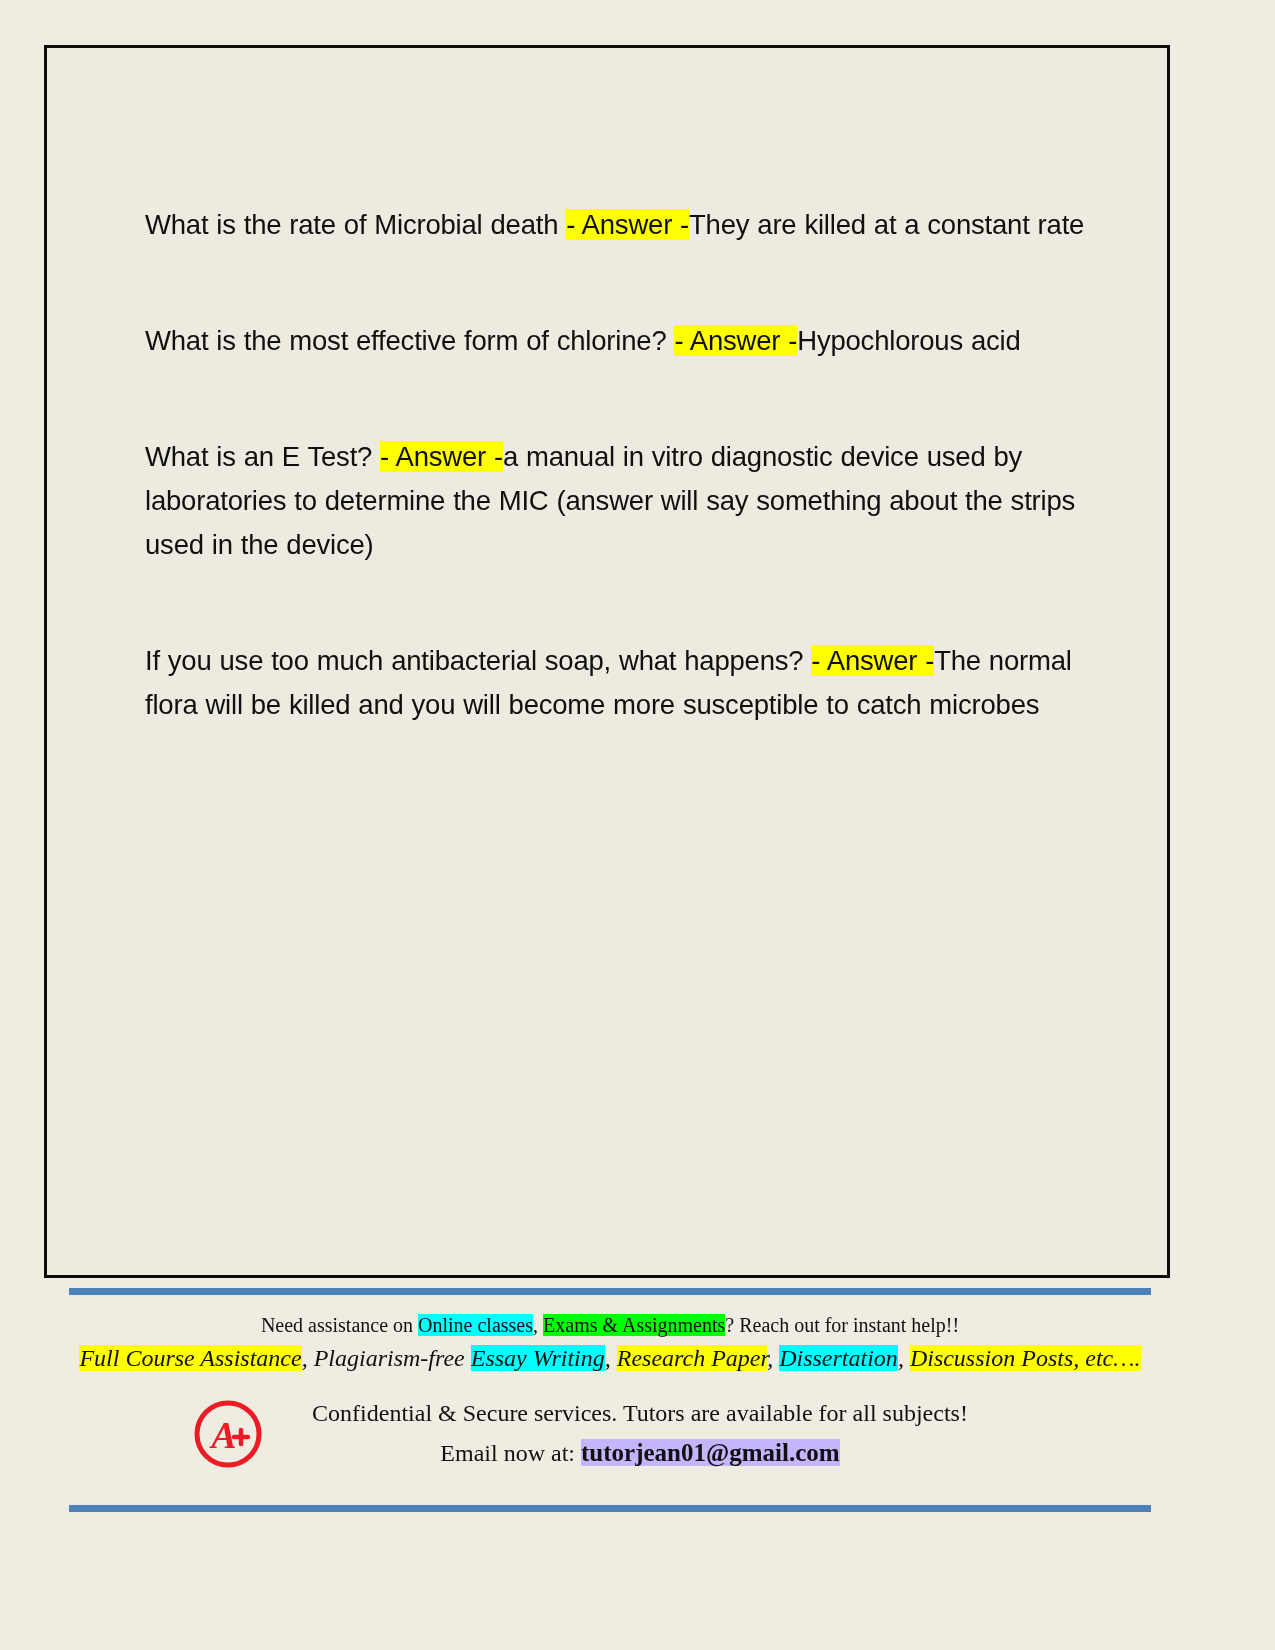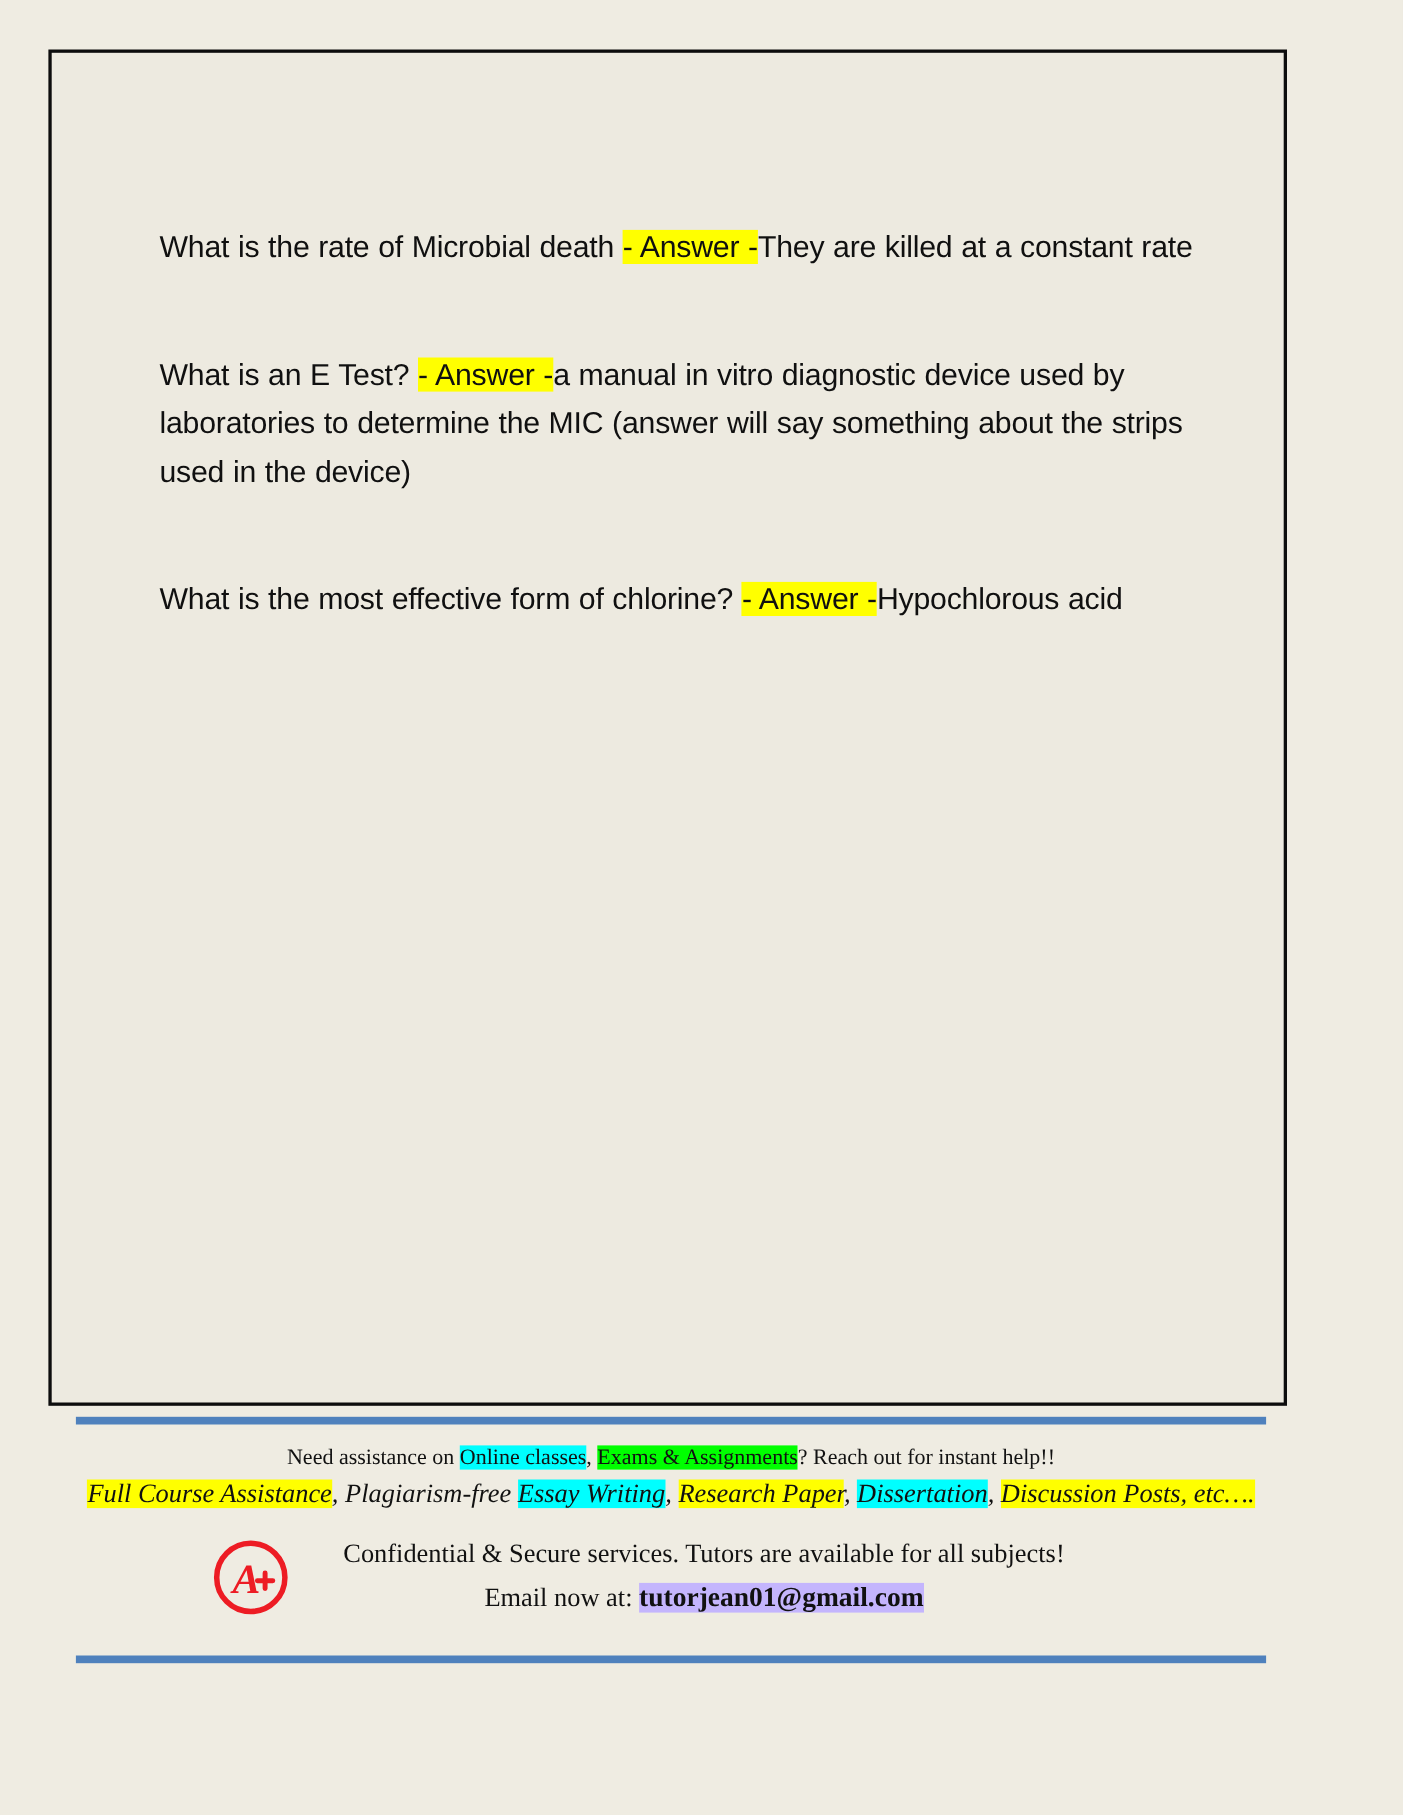--- a/index.html
+++ b/index.html
@@ -124,28 +124,31 @@
 
 <div class="page">
 
   <div class="content">
 
     <div class="qa-block">
       <span>What is the rate of Microbial death </span><span class="hl-yellow">- Answer -</span><span>They are killed at a constant rate</span>
     </div>
 
     <div class="qa-block">
+      <span>What is the most effective form of chlorine? </span><span class="hl-yellow">- Answer -</span><span>Hypochlorous acid</span>
+    </div>
+
+    <div class="qa-block">
       <span>What is an E Test? </span><span class="hl-yellow">- Answer -</span><span>a manual in vitro diagnostic device used by laboratories to determine the MIC (answer will say something about the strips used in the device)</span>
     </div>
 
+
     <div class="qa-block">
-      <span>What is the most effective form of chlorine? </span><span class="hl-yellow">- Answer -</span><span>Hypochlorous acid</span>
+      <span>If you use too much antibacterial soap, what happens? </span><span class="hl-yellow">- Answer -</span><span>The normal flora will be killed and you will become more susceptible to catch microbes</span>
     </div>
-
-
 
 
   </div>
 
   <div class="footer">
 
     <div class="rule"></div>
 
     <div class="footer-body">
 

